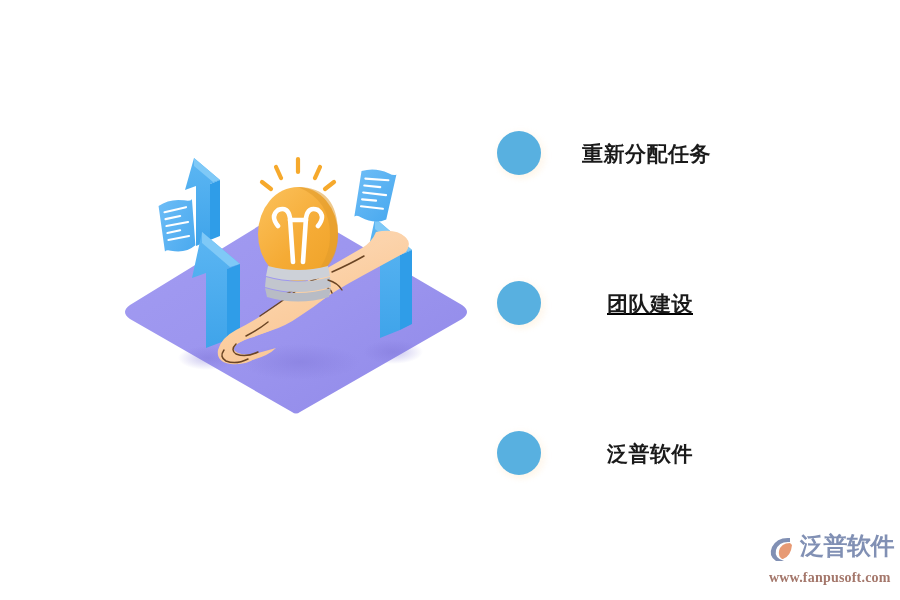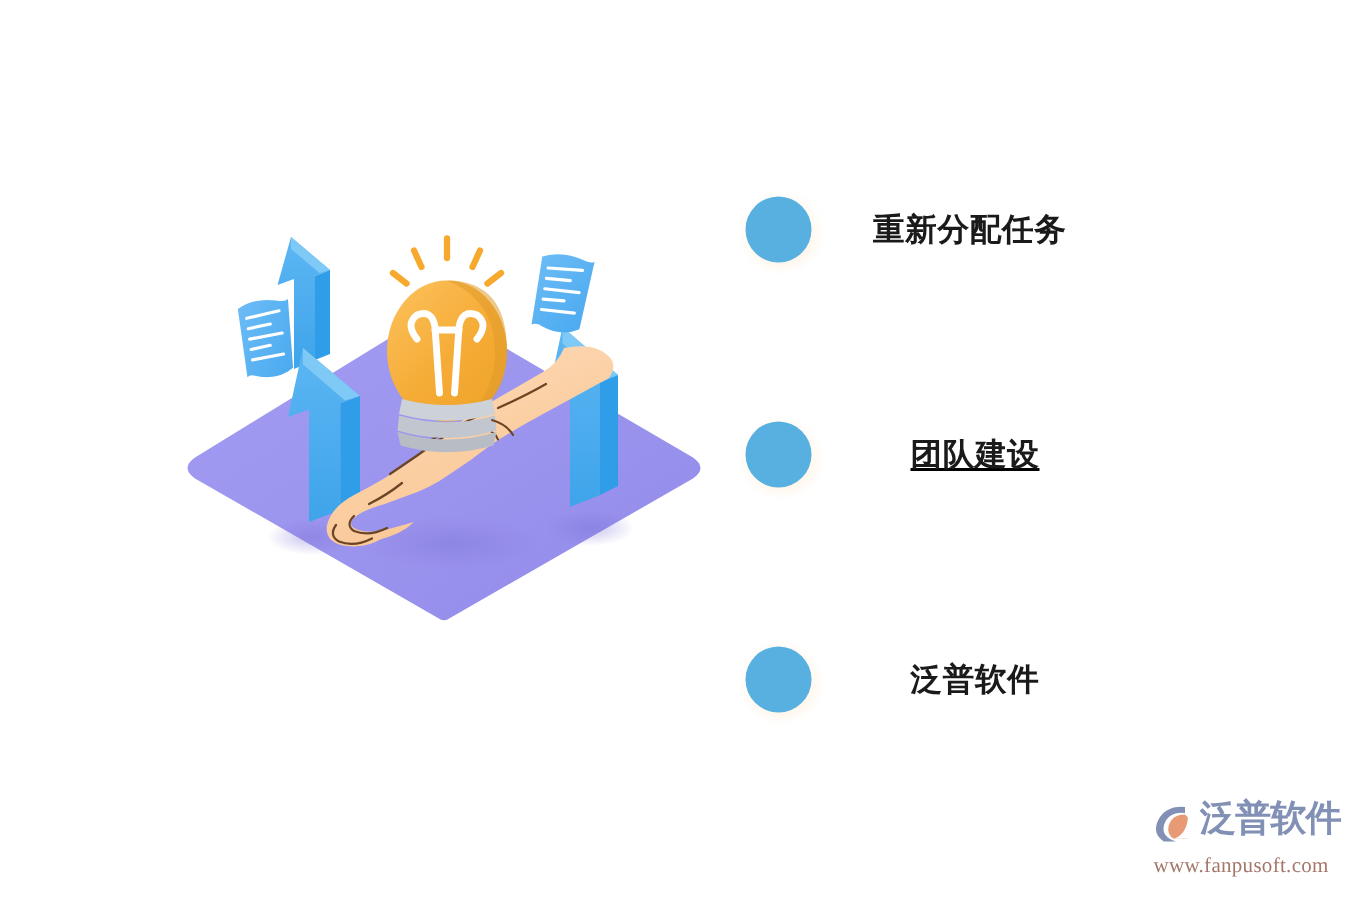--- a/index.html
+++ b/index.html
@@ -115,21 +115,21 @@
     font-weight: bold;
     color: #8190b4;
     line-height: 1;
     margin-left: 2px;
     letter-spacing: -0.5px;
     white-space: nowrap;
   }
   #watermark-url {
     font-family: "Liberation Serif", "DejaVu Serif", serif;
     font-size: 14px;
-    font-weight: normal;
+    font-weight: bold;
     color: #a4776b;
     letter-spacing: 0.2px;
     line-height: 1;
     margin-top: 3px;
     margin-left: 1px;
     white-space: nowrap;
   }
 </style>
 </head>
 <body>

